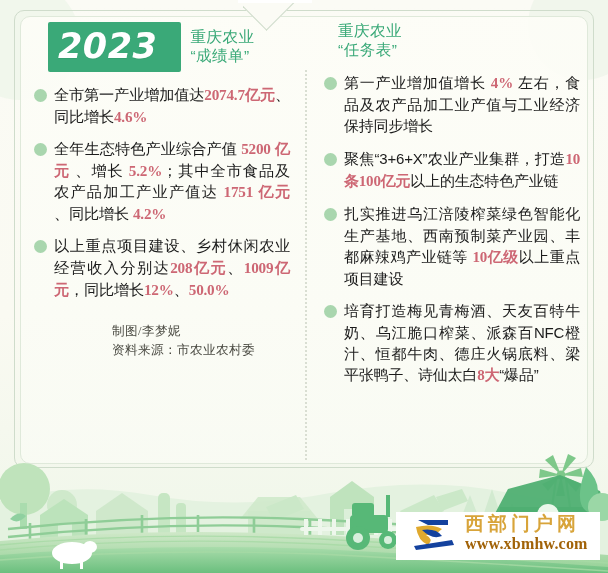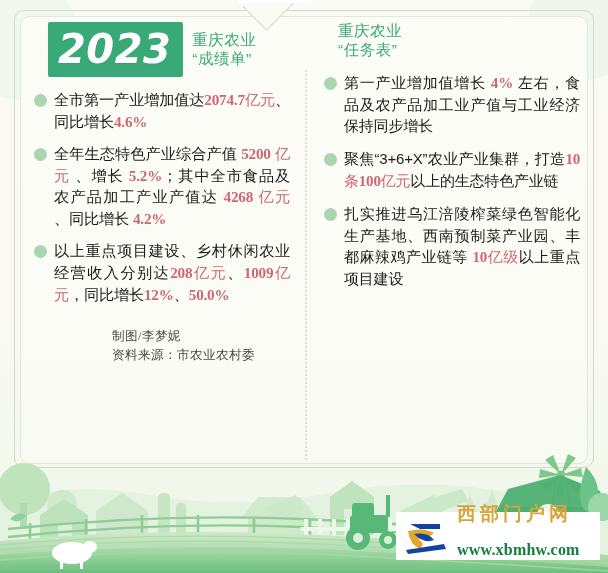--- a/index.html
+++ b/index.html
@@ -47,61 +47,61 @@
   .col-left{padding:0 16px 0 6px;}
   .col-right{padding:0 4px 0 18px;}
   .divider{
     position:absolute;left:277px;top:56px;width:0;height:390px;
     border-left:2px dotted #d9ded2;
   }
   
   .banner{display:flex;align-items:center;gap:9px;margin:8px 0 12px 14px;}
   .year{
     background:#3aa978;color:#ffffff;font-style:italic;font-weight:bold;
-    font-size:40px;letter-spacing:.5px;line-height:1;
-    padding:7px 12px 8px 10px;border-radius:2px;
+    font-size:35px;letter-spacing:.5px;line-height:1;
+    padding:7px 24px 8px 10px;border-radius:2px;
     text-shadow:0 1px 0 rgba(0,0,0,.06);
     font-family:"DejaVu Sans","Liberation Sans",sans-serif;
   }
   .banner-txt{color:#3aa978;font-weight:normal;font-size:15.5px;line-height:1.22;letter-spacing:.5px;}
   .banner-txt div{white-space:nowrap;}
   
   .bullet-list{margin:0;padding:0;list-style:none;}
   .bullet{display:flex;align-items:flex-start;margin-bottom:11px;}
   .dot{
     flex:0 0 auto;width:13px;height:13px;border-radius:50%;
     background:#a9d6ae;margin:5px 7px 0 0;
   }
   .btext{
     font-size:15.2px;line-height:1.42;color:#1b1b1b;letter-spacing:-.2px;
     text-align:justify;text-justify:inter-ideograph;
   }
   .col-right .btext{font-size:15px;}
   .hl{color:#cd6774;font-weight:bold;font-family:"Liberation Serif","DejaVu Serif",serif;}
-  .hl-cn{color:#cd6774;font-weight:normal;font-family:"Liberation Sans","DejaVu Sans",sans-serif;}
+  .hl-cn{color:#cd6774;font-weight:bold;font-family:"Liberation Sans","DejaVu Sans",sans-serif;}
   
   .source{
     margin:22px 0 0 78px;font-family:"Liberation Serif","DejaVu Serif",serif;
     font-size:12.6px;line-height:1.5;color:#4a4a42;letter-spacing:.4px;
   }
   
   .scene{position:absolute;left:0;bottom:0;width:608px;height:150px;overflow:hidden;}
   .wm{
     position:absolute;left:396px;top:512px;width:204px;height:48px;
-    background:#ffffff;display:flex;align-items:flex-end;gap:7px;padding:2px 4px;
+    background:#ffffff;display:flex;align-items:flex-start;gap:7px;padding:2px 12px;
     box-sizing:border-box;
   }
   .wm-logo{flex:0 0 auto;width:50px;height:40px;position:relative;}
   .wm-txt{display:flex;flex-direction:column;line-height:1;}
   .wm-cn{
     color:#d8a43a;font-weight:bold;font-size:19px;letter-spacing:4px;
     font-family:"Liberation Serif","DejaVu Serif",serif;
   }
   .wm-url{
-    color:#15803d;font-weight:bold;font-size:16px;letter-spacing:.2px;margin-top:19px;
+    color:#a16207;font-weight:bold;font-size:16px;letter-spacing:.2px;margin-top:3px;
     font-family:"Liberation Serif","DejaVu Serif",serif;
   }
 </style>
 </head>
 <body>
 
 <div class="poster">
 
   <div class="blob blob-tl"></div>
   <div class="blob blob-tr"></div>
@@ -121,21 +121,21 @@
           <div>“成绩单”</div>
         </div>
       </div>
       <ul class="bullet-list">
           <li class="bullet">
             <span class="dot"></span>
             <span class="btext"><span>全市第一产业增加值达</span><span class="hl">2074.7</span><span class="hl-cn">亿元</span><span>、同比增长</span><span class="hl">4.6%</span></span>
           </li>
           <li class="bullet">
             <span class="dot"></span>
-            <span class="btext"><span>全年生态特色产业综合产值 </span><span class="hl">5200</span><span class="hl-cn"> 亿元 </span><span>、增长 </span><span class="hl">5.2%</span><span>；其中全市食品及农产品加工产业产值达 </span><span class="hl">4268</span><span class="hl-cn"> 亿元 </span><span>、同比增长 </span><span class="hl">4.2%</span></span>
+            <span class="btext"><span>全年生态特色产业综合产值 </span><span class="hl">5200</span><span class="hl-cn"> 亿元 </span><span>、增长 </span><span class="hl">5.2%</span><span>；其中全市食品及农产品加工产业产值达 </span><span class="hl">1751</span><span class="hl-cn"> 亿元 </span><span>、同比增长 </span><span class="hl">4.2%</span></span>
           </li>
           <li class="bullet">
             <span class="dot"></span>
             <span class="btext"><span>以上重点项目建设、乡村休闲农业经营收入分别达</span><span class="hl">208</span><span class="hl-cn">亿元</span><span>、</span><span class="hl">1009</span><span class="hl-cn">亿元</span><span>，同比增长</span><span class="hl">12%</span><span>、</span><span class="hl">50.0%</span></span>
           </li>
         </ul>
       <div class="source">
         <div>制图/李梦妮</div>
         <div>资料来源：市农业农村委</div>
       </div>
@@ -155,20 +155,24 @@
             <span class="dot"></span>
             <span class="btext"><span>第一产业增加值增长 </span><span class="hl">4%</span><span> 左右，食品及农产品加工业产值与工业经济保持同步增长</span></span>
           </li>
           <li class="bullet">
             <span class="dot"></span>
             <span class="btext"><span>聚焦“3+6+X”农业产业集群，打造</span><span class="hl">10</span><span class="hl-cn">条</span><span class="hl">100</span><span class="hl-cn">亿元</span><span>以上的生态特色产业链</span></span>
           </li>
           <li class="bullet">
             <span class="dot"></span>
             <span class="btext"><span>扎实推进乌江涪陵榨菜绿色智能化生产基地、西南预制菜产业园、丰都麻辣鸡产业链等 </span><span class="hl">10</span><span class="hl-cn">亿级</span><span>以上重点项目建设</span></span>
+          </li>
+          <li class="bullet">
+            <span class="dot"></span>
+            <span class="btext"><span>培育打造梅见青梅酒、天友百特牛奶、乌江脆口榨菜、派森百NFC橙汁、恒都牛肉、德庄火锅底料、梁平张鸭子、诗仙太白</span><span class="hl">8</span><span class="hl-cn">大</span><span>“爆品”</span></span>
           </li>
         </ul>
     </div>
   </div>
 
   <div class="scene">
     <svg width="608" height="150" viewBox="0 0 608 150" xmlns="http://www.w3.org/2000/svg">
       <defs>
         <linearGradient id="fieldA" x1="0" y1="0" x2="0" y2="1">
           <stop offset="0%" stop-color="#cfe8c8"></stop>

